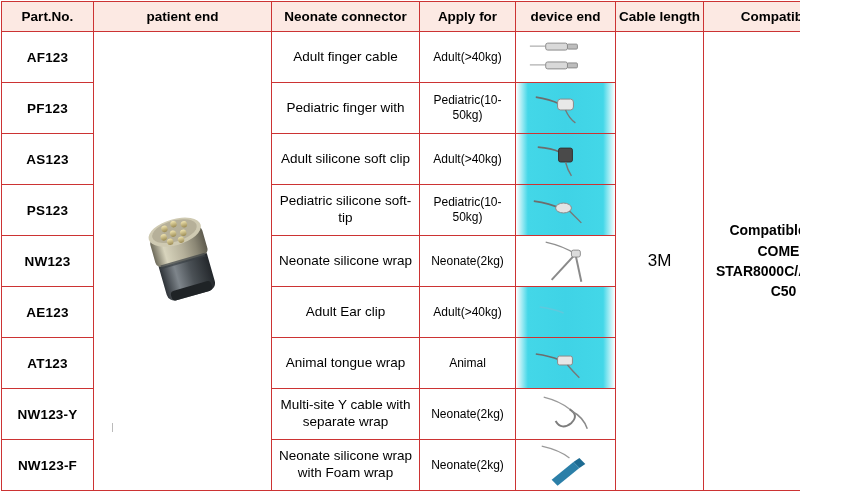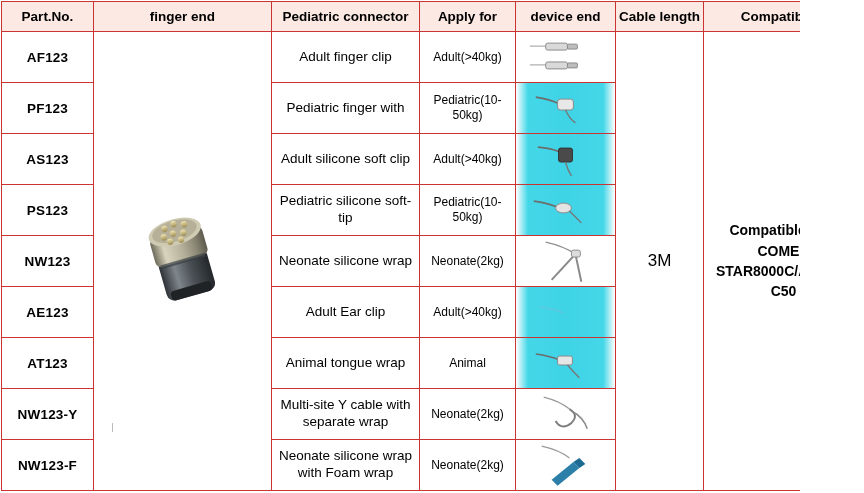--- a/index.html
+++ b/index.html
@@ -121,22 +121,22 @@
       <col class="col-device">
       <col class="col-prox">
       <col class="col-apply">
       <col class="col-patient">
       <col class="col-cable">
       <col class="col-compat">
     </colgroup>
     <thead>
       <tr>
         <th>Part.No.</th>
-        <th>finger end</th>
-        <th>Pediatric connector</th>
+        <th>patient end</th>
+        <th>Neonate connector</th>
         <th>Apply for</th>
         <th>device end</th>
         <th>Cable length</th>
         <th>Compatibility</th>
       </tr>
     </thead>
     <tbody>
 
       <tr>
         <td>
@@ -180,21 +180,21 @@
                 <circle cx="53" cy="33" r="3.2" fill="url(#pinG)"></circle>
                 <circle cx="38" cy="38" r="3.2" fill="url(#pinG)"></circle>
                 <circle cx="49" cy="39" r="3.2" fill="url(#pinG)"></circle>
                 <rect x="22" y="58" width="46" height="4" fill="#3a4045" opacity="0.7"></rect>
                 <rect x="24" y="86" width="42" height="10" rx="4" fill="#1f2326"></rect>
               </g>
             </svg>
           </div>
         </td>
         <td>
-          <span class="prox-label">Adult finger clip</span>
+          <span class="prox-label">Adult finger cable</span>
         </td>
         <td>
           <span class="apply-label">Adult(&gt;40kg)</span>
         </td>
         <td class="patient-cell">
           <div class="sensor-box white">
             <svg class="sensor-svg" viewBox="0 0 100 50">
               <g stroke="#8b8b8b" fill="#d9d9d9">
                 <rect x="30" y="11" width="22" height="7" rx="2"></rect>
                 <rect x="52" y="12" width="10" height="5" rx="1" fill="#bdbdbd"></rect>

